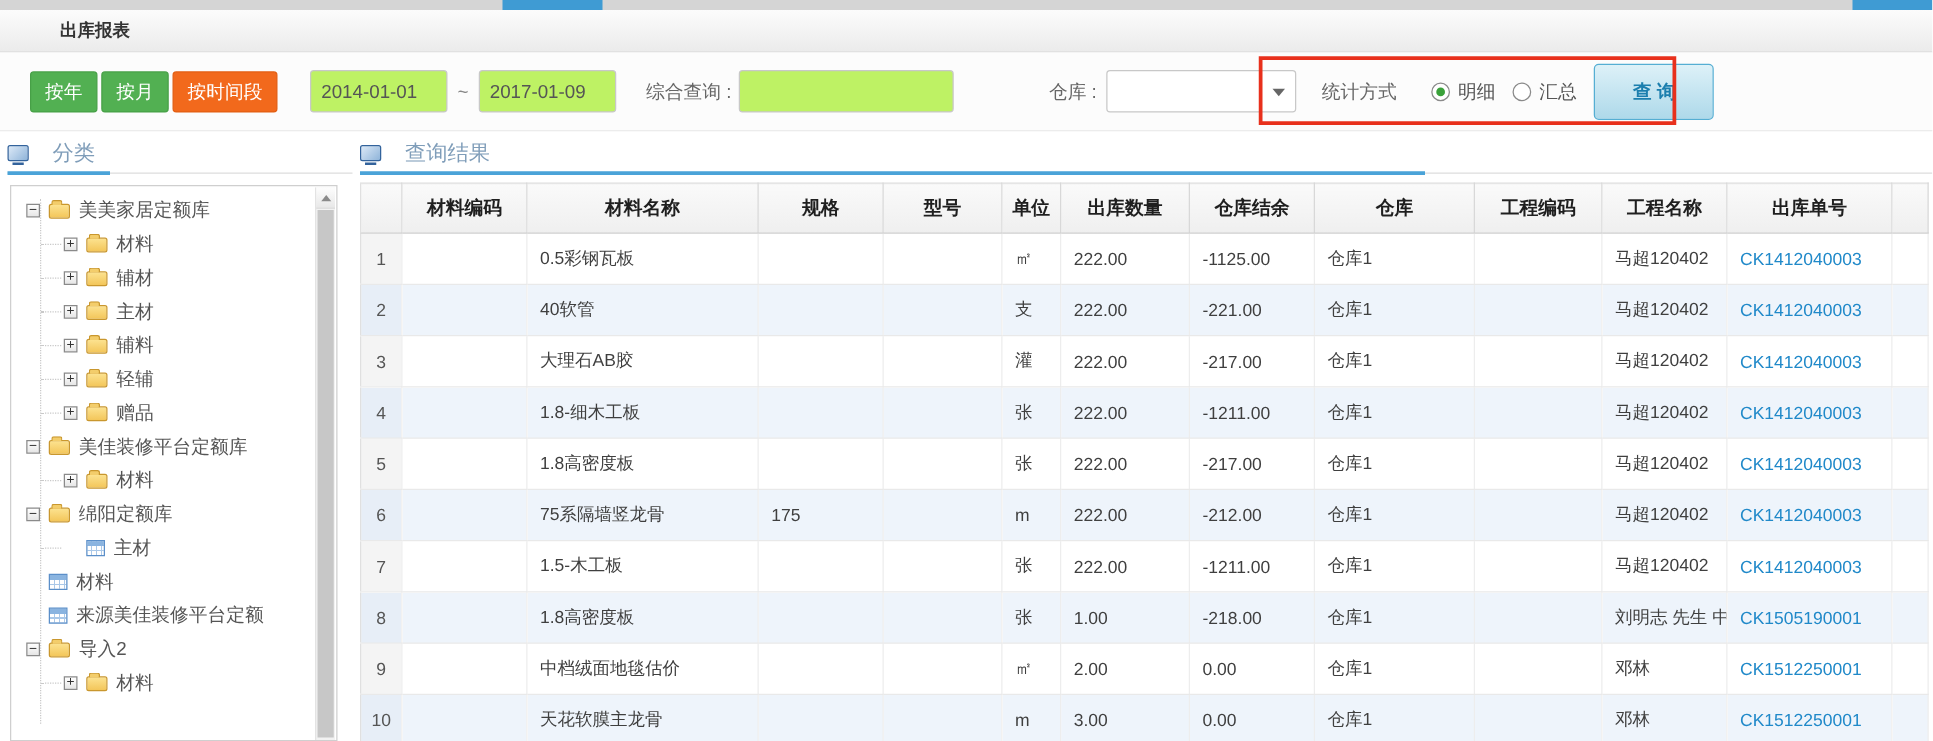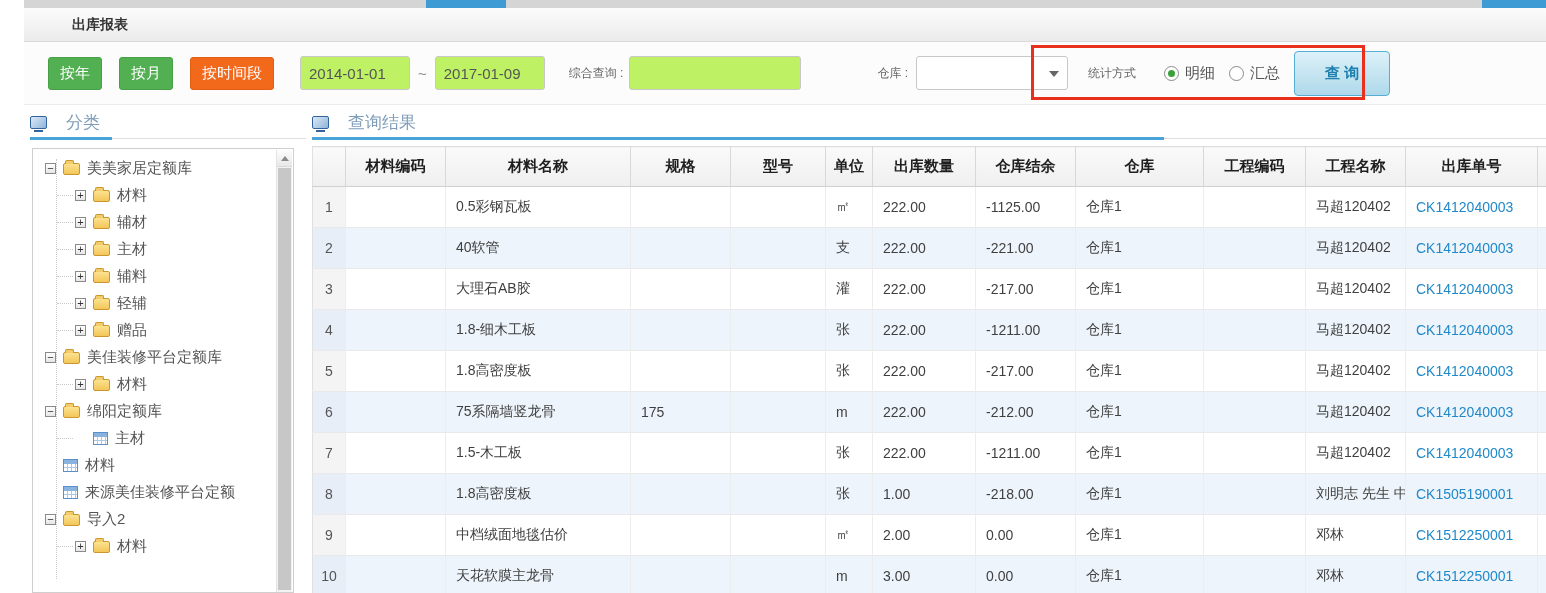--- a/index.html
+++ b/index.html
@@ -1,45 +1,45 @@
 <!DOCTYPE html>
 <html><head>
 <meta charset="utf-8">
 <style>
   * { margin:0; padding:0; box-sizing:border-box; }
   html,body { width:1546px; height:593px; overflow:hidden; background:#fff;
               font-family:"Liberation Sans","DejaVu Sans",sans-serif; }
 
-  .app { position:relative; width:1546px; height:593px; background:#fff;padding-left:24px; }
+  .app { position:relative; width:1546px; height:593px; background:#fff; }
 
   
   .topnav { position:relative; height:8px; overflow:hidden; background:#d5d5d5; }
   .topnav-inner { position:absolute; left:0; bottom:0; display:flex; align-items:flex-end; height:34px; width:100%; }
   .tntab { display:inline-block; line-height:30px; height:34px; padding:0 12px; margin-right:24px;
            font-size:14px; color:#3c3c3c; white-space:nowrap; }
   .tntab.active { background:#3f9bd3; color:#fff; }
   .tn-rightblock { position:absolute; right:0; bottom:0; width:64px; height:34px; background:#3f9bd3; }
 
   
   .subtab-bar { height:34px; background:linear-gradient(#fcfcfc,#ebebeb); border-bottom:1px solid #d9d9d9;
                 display:flex; align-items:stretch; }
   .subtab { margin-left:34px; line-height:33px; padding:0 14px; font-size:14px; font-weight:bold; color:#333; }
 
   
   .filter-bar { position:relative; height:63px; display:flex; align-items:center;
                 padding-left:24px; background:#fcfcfc; border-bottom:1px solid #ececec; }
   .btn { height:33px; border-radius:3px; color:#fff; font-size:15px; padding:0 11px;
          display:flex; align-items:center; cursor:pointer; }
-  .btn-green { background:#52b052; border:1px solid #47a047; margin-right:17px; }
+  .btn-green { background:#52b052; border:1px solid #47a047; margin-right:3px; }
   .btn-orange { background:#f2691c; border:1px solid #e25e12; margin-right:26px; }
   .txt-input { height:34px; border:1px solid #c8c8c8; border-radius:3px; font-size:15px; color:#555;
                padding:0 8px; background:#bef264; font-family:inherit; }
   .date-input { width:110px; }
   .tilde { margin:0 8px; color:#888; font-size:15px; }
-  .flabel { color:#666; font-size:12px; white-space:nowrap; }
+  .flabel { color:#666; font-size:15px; white-space:nowrap; }
   .lbl-search { margin-left:24px; }
   .search-input { width:172px; margin-left:6px; }
   .lbl-wh { margin-left:76px; }
   .wh-select { position:relative; width:152px; height:34px; margin-left:8px; border:1px solid #c8c8c8;
                border-radius:3px; background:#fff; }
   .caret { position:absolute; right:8px; top:14px; width:0; height:0;
            border-left:5px solid transparent; border-right:5px solid transparent; border-top:6px solid #666; }
   .stats { display:flex; align-items:center; margin-left:20px; }
   .stats .flabel { margin-right:28px; }
   .radio-opt { display:flex; align-items:center; margin-right:14px; }

